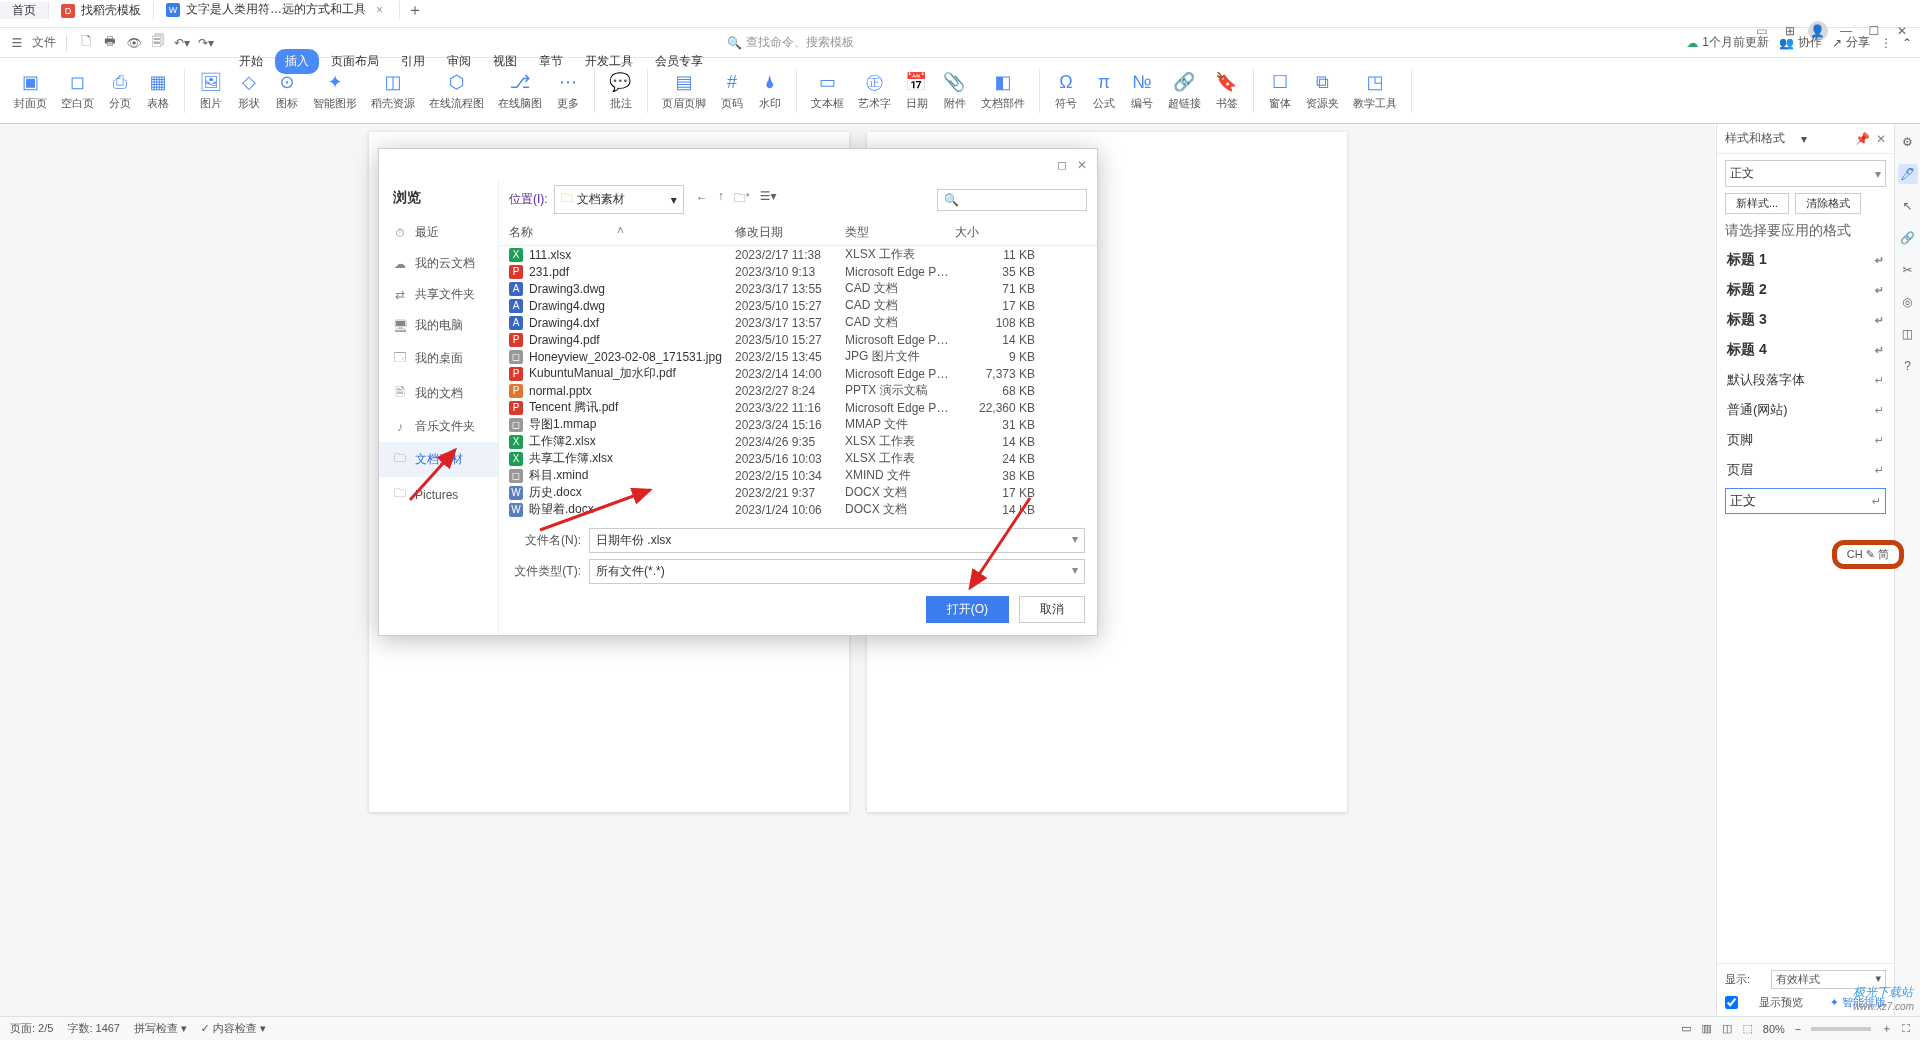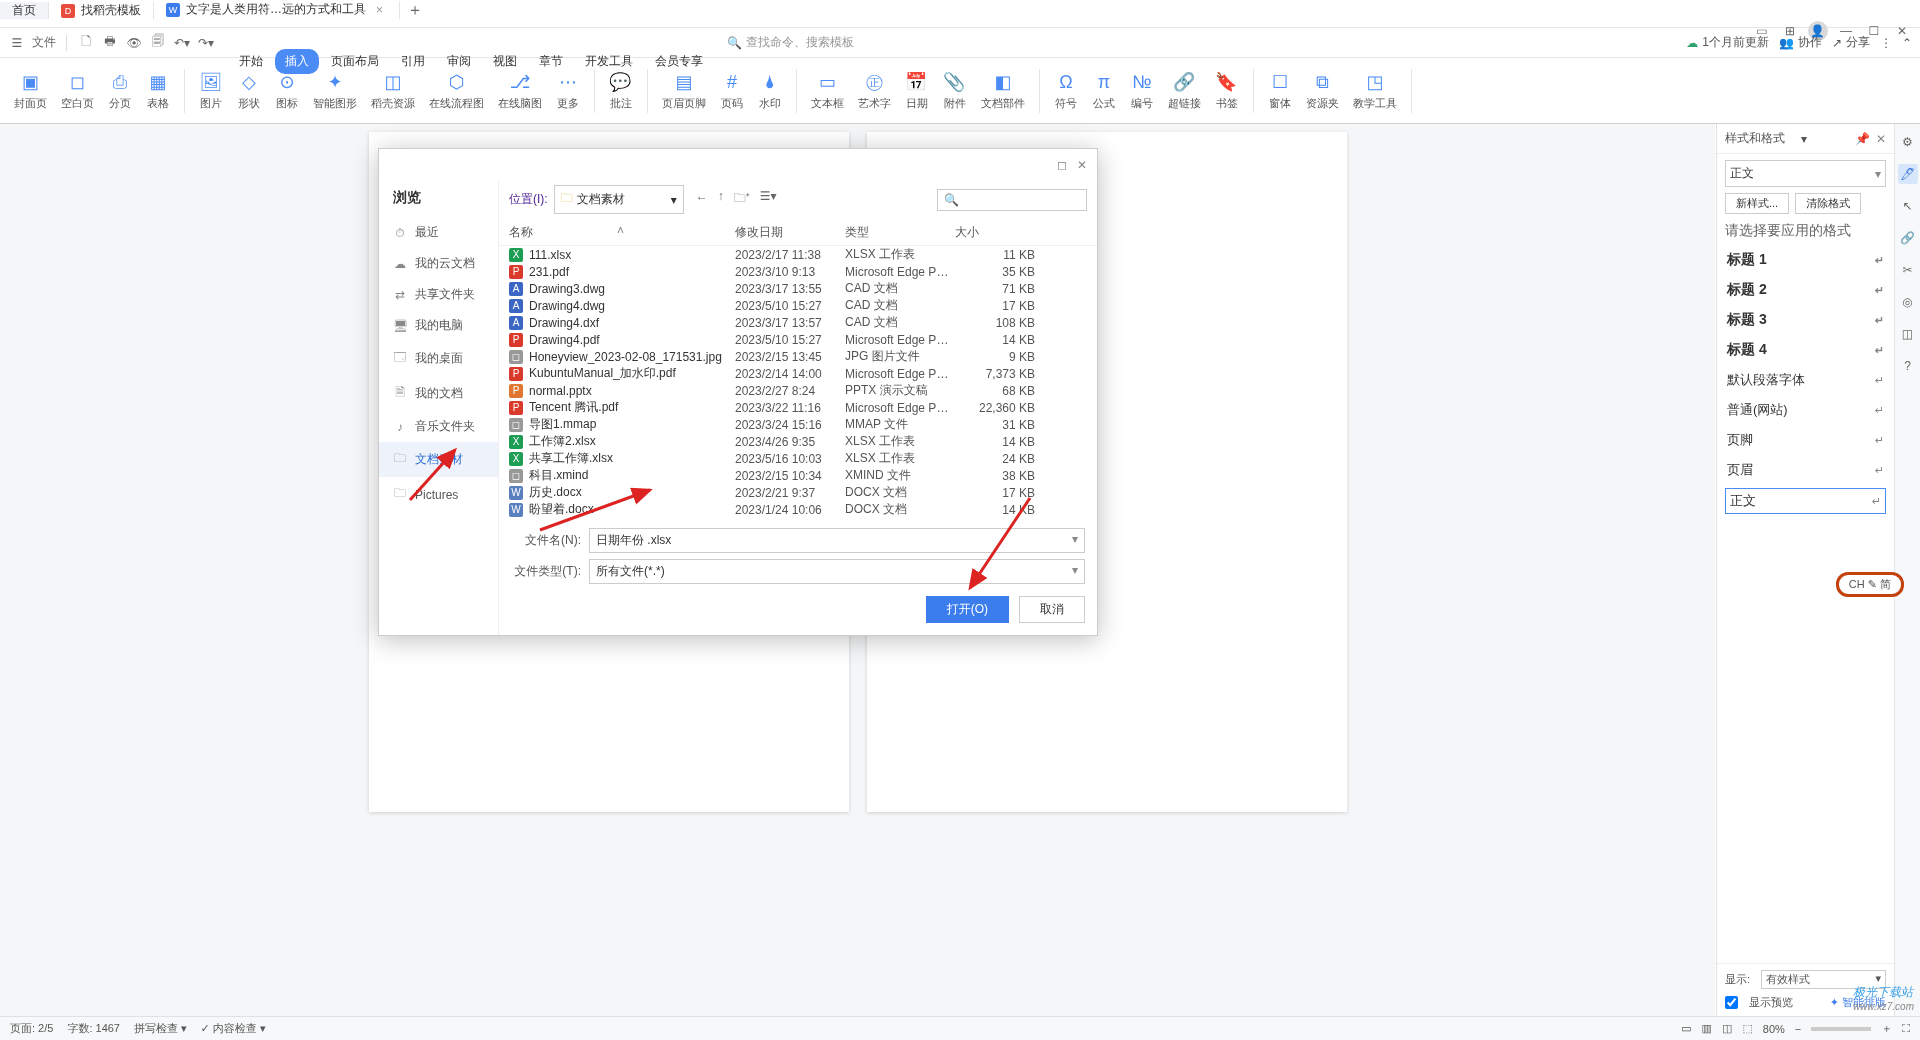--- a/index.html
+++ b/index.html
@@ -43,21 +43,21 @@
 .rp-sel .dd { margin-left:auto; color:#888; }
 .rp-btnrow { display:flex; gap:6px; padding:0 8px; }
 .rp-btn { border:1px solid #ccc; padding:2px 10px; font-size:11px; background:#fff; }
 .rp-hint { padding:8px; font-size:14px; color:#666; }
 .rp-list { padding:0 8px; display:flex; flex-direction:column; gap:6px; }
 .rp-item { display:flex; align-items:center; font-size:13px; padding:3px 2px; }
 .rp-item.h { font-weight:bold; font-size:14px; }
 .rp-item .ret { margin-left:auto; color:#888; font-size:11px; }
 .rp-item.mark { border:1px solid #4a8bf5; padding:3px 4px; }
 .rp-foot { margin-top:auto; padding:6px 8px; border-top:1px solid #eee; font-size:11px; color:#555; display:flex; flex-direction:column; gap:6px; }
-.rp-foot .row { display:flex; align-items:center; gap:11px; }
+.rp-foot .row { display:flex; align-items:center; gap:21px; }
 .rp-foot select,.rp-foot input { font-size:11px; padding:1px 2px; }
 .iconstrip { position:absolute; top:124px; right:0; width:26px; bottom:24px; background:#f7f8f9; border-left:1px solid #e5e5e5; display:flex; flex-direction:column; align-items:center; gap:12px; padding-top:8px; color:#666; }
 .iconstrip span { width:20px; height:20px; display:flex; align-items:center; justify-content:center; }
 .iconstrip span.sel { background:#d8e6fb; border-radius:3px; color:#2a6cd6; }
 .statusbar { position:absolute; bottom:0; left:0; right:0; height:24px; background:#f7f8f9; border-top:1px solid #e0e0e0; display:flex; align-items:center; padding:0 10px; font-size:11px; color:#555; gap:14px; }
 .statusbar .sp { margin-left:auto; display:flex; gap:10px; align-items:center; }
 .dialog { position:absolute; top:148px; left:378px; width:720px; height:488px; background:#fff; box-shadow:0 4px 24px rgba(0,0,0,0.25); border:1px solid #ccc; display:flex; flex-direction:column; }
 .dlg-top { height:32px; display:flex; align-items:center; justify-content:flex-end; gap:10px; padding:0 10px; color:#888; }
 .dlg-body { flex:1; display:flex; overflow:hidden; }
 .dlg-side { width:120px; border-right:1px solid #eee; padding:8px 0; }
@@ -91,21 +91,21 @@
 .fic.pp { background:#e0762f; color:#fff; }
 .dlg-bot { padding:8px 12px 12px; display:flex; flex-direction:column; gap:6px; }
 .dlg-bot .row { display:flex; align-items:center; gap:8px; }
 .dlg-bot .lbl { width:70px; text-align:right; font-size:12px; color:#555; }
 .dlg-bot .inp { flex:1; border:1px solid #ccc; padding:3px 6px; font-size:12px; display:flex; }
 .dlg-bot .dd { margin-left:auto; color:#888; }
 .dlg-bot .btns { display:flex; gap:10px; justify-content:flex-end; margin-top:6px; }
 .dlg-bot .btn { padding:4px 20px; font-size:12px; border:1px solid #ccc; background:#fff; cursor:pointer; }
 .dlg-bot .btn.prim { background:#3b7ded; color:#fff; border-color:#3b7ded; }
 .arrow { position:absolute; pointer-events:none; }
-.pill { position:absolute; right:16px; top:572px; background:#fff; border:3px solid #c2410c; border-radius:12px; padding:2px 10px; font-size:11px; color:#555; display:flex; gap:4px; align-items:center; }
+.pill { position:absolute; right:16px; top:540px; background:#fff; border:5px solid #c2410c; border-radius:12px; padding:2px 10px; font-size:11px; color:#555; display:flex; gap:4px; align-items:center; }
 .watermark { position:absolute; right:6px; bottom:28px; font-size:12px; color:#3aa0e8; font-style:italic; }
 .watermark .sub { color:#888; font-size:10px; }
 </style>
 </head>
 <body>
 
 <div class="titlebar">
   <div class="tb-left">
     <div class="tb-tab home">
         <span>首页</span>

